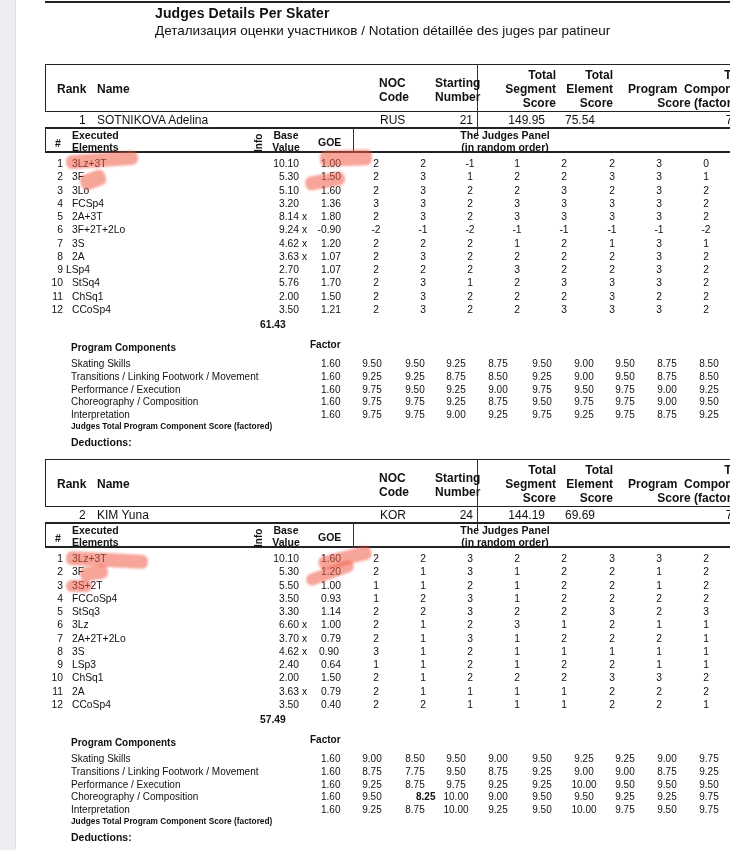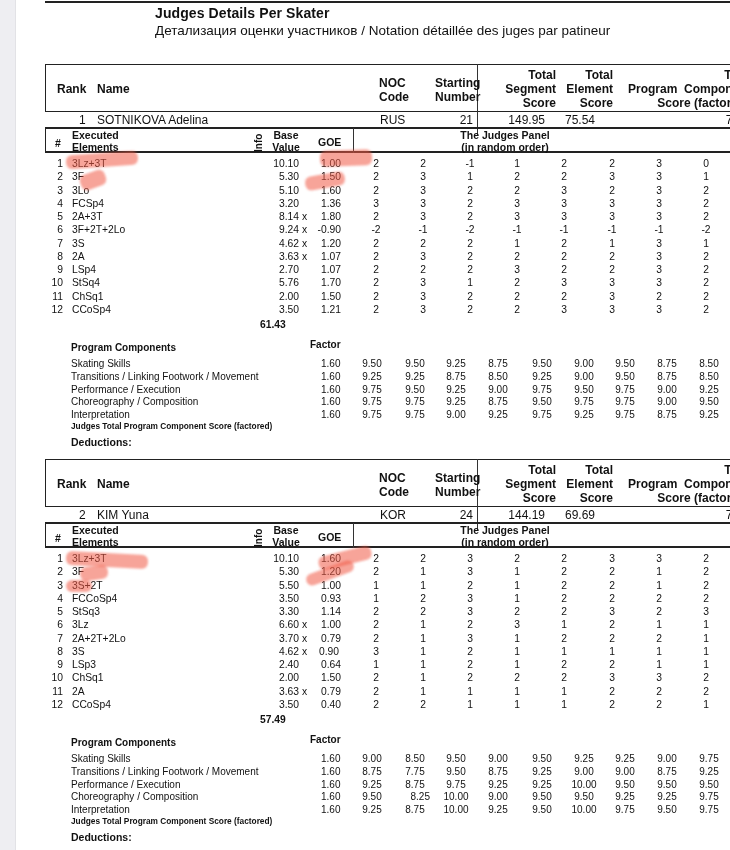--- a/index.html
+++ b/index.html
@@ -234,21 +234,21 @@
         <span class="jg" style="left:368px;">3</span>
         <span class="jg" style="left:415px;">2</span>
         <span class="jg" style="left:462px;">2</span>
         <span class="jg" style="left:509px;">2</span>
         <span class="jg" style="left:557px;">2</span>
         <span class="jg" style="left:604px;">3</span>
         <span class="jg" style="left:651px;">2</span>
       </div>
       <div class="el-row" style="top:200px;">
         <span class="num" style="left:4px;width:14px;">9</span>
-        <span style="left:27px;text-align:center;">LSp4</span>
+        <span style="left:21px;text-align:center;">LSp4</span>
         <span class="num" style="left:218px;width:36px;">2.70</span>
         <span style="left:257px;"></span>
         <span class="num" style="left:262px;width:34px;">1.07</span>
         <span class="jg" style="left:321px;">2</span>
         <span class="jg" style="left:368px;">2</span>
         <span class="jg" style="left:415px;">2</span>
         <span class="jg" style="left:462px;">3</span>
         <span class="jg" style="left:509px;">2</span>
         <span class="jg" style="left:557px;">2</span>
         <span class="jg" style="left:604px;">3</span>
@@ -640,21 +640,21 @@
         <span style="left:482px;width:30px;text-align:center;">9.25</span>
         <span style="left:524px;width:30px;text-align:center;">10.00</span>
         <span style="left:565px;width:30px;text-align:center;">9.50</span>
         <span style="left:607px;width:30px;text-align:center;">9.50</span>
         <span style="left:649px;width:30px;text-align:center;">9.50</span>
       </div>
       <div class="pc-row" style="top:332.4px;">
         <span style="left:26px;">Choreography / Composition</span>
         <span style="left:276px;">1.60</span>
         <span style="left:312px;width:30px;text-align:center;">9.50</span>
-        <span style="left:355px;width:30px;text-align:right;">8.25</span>
+        <span style="left:371px;width:30px;text-align:left;font-weight:bold;">8.25</span>
         <span style="left:396px;width:30px;text-align:center;">10.00</span>
         <span style="left:438px;width:30px;text-align:center;">9.00</span>
         <span style="left:482px;width:30px;text-align:center;">9.50</span>
         <span style="left:524px;width:30px;text-align:center;">9.50</span>
         <span style="left:565px;width:30px;text-align:center;">9.25</span>
         <span style="left:607px;width:30px;text-align:center;">9.25</span>
         <span style="left:649px;width:30px;text-align:center;">9.75</span>
       </div>
       <div class="pc-row" style="top:345.2px;">
         <span style="left:26px;">Interpretation</span>

